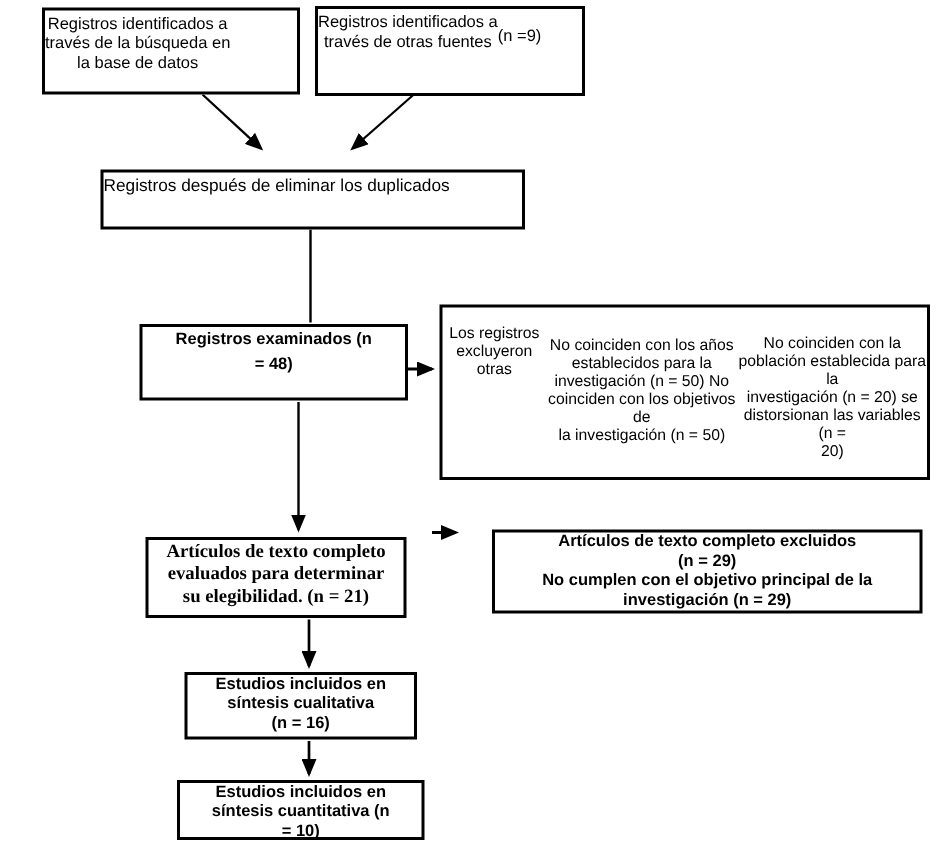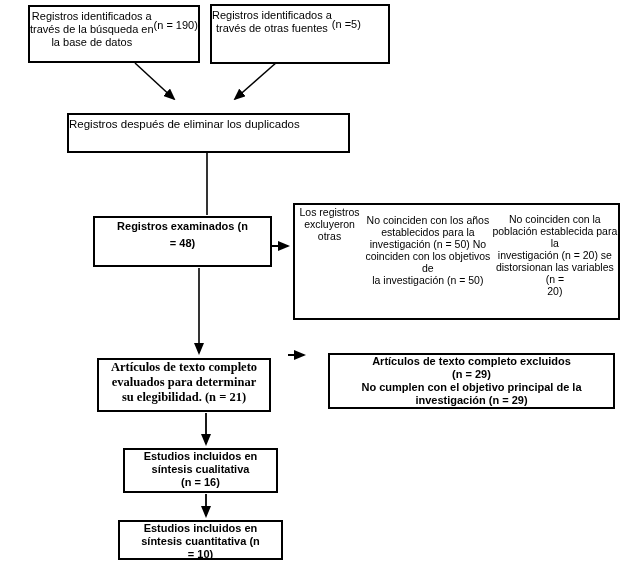--- a/index.html
+++ b/index.html
@@ -33,21 +33,21 @@
   }
   .t {
     white-space: pre-line;
     font-size: 11px;
     line-height: 13px;
   }
   .top-align { justify-content: flex-start; padding-top: 3px; }
   .mid-align { justify-content: center; font-weight: bold; }
   .count { margin-top: 9px; font-size: 11px; line-height: 13px; }
   .box-examined .t { font-size: 11px; line-height: 17px; }
-  .box-excluded { padding-top: 1px; }
+  .box-excluded { padding-top: 11px; }
   .box-excluded .t { font-size: 10.5px; line-height: 12px; }
   .box-excluded .gap1 { margin-top: 8px; }
   .box-excluded .gap2 { margin-top: 7px; }
   .serif .t {
     font-family: "Liberation Serif", serif;
     font-size: 12.5px;
     line-height: 15px;
   }
 </style>
 </head>
@@ -68,27 +68,26 @@
     <line x1="199" y1="268" x2="199" y2="353" stroke="#000" stroke-width="1.6" marker-end="url(#ah)"></line>
     <line x1="288" y1="355" x2="304" y2="355" stroke="#000" stroke-width="2" marker-end="url(#ah)"></line>
     <line x1="206" y1="413" x2="206" y2="444" stroke="#000" stroke-width="1.8" marker-end="url(#ah)"></line>
     <line x1="206" y1="494" x2="206" y2="516" stroke="#000" stroke-width="1.8" marker-end="url(#ah)"></line>
   </svg>
 
   <div class="box top-align" style="left:28px; top:5px; width:172px; height:58px;">
     <div class="t">Registros identificados a
 través de la búsqueda en
 la base de datos</div>
-    <div class="count">(n = 190)</div>
   </div>
 
   <div class="box top-align" style="left:210px; top:4px; width:180px; height:60px;">
     <div class="t">Registros identificados a
 través de otras fuentes</div>
-    <div class="count">(n =5)</div>
+    <div class="count">(n =9)</div>
   </div>
 
   <div class="box top-align" style="left:67px; top:113px; width:283px; height:40px;">
     <div class="t" style="font-size:11.5px;">Registros después de eliminar los duplicados</div>
   </div>
 
   <div class="box mid-align box-examined" style="left:93px; top:216px; width:179px; height:51px;">
     <div class="t">Registros examinados (n
 = 48)</div>
   </div>

